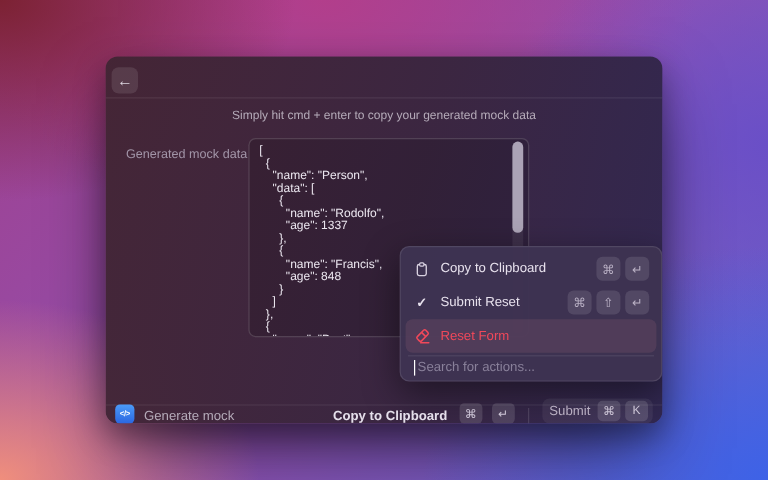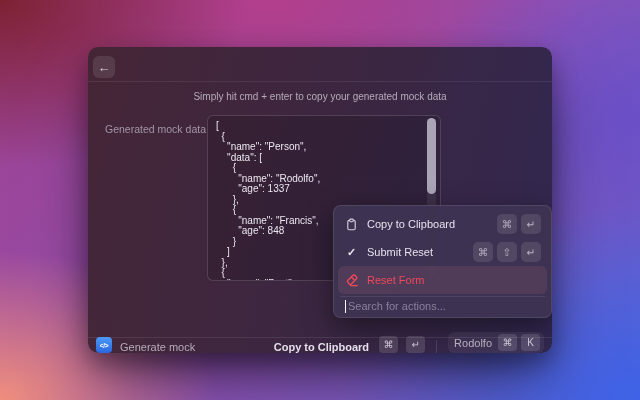--- a/index.html
+++ b/index.html
@@ -210,19 +210,19 @@
     <span class="app-name">Generate mock</span>
     <div class="footer-spacer"></div>
 
     <span class="primary-label">Copy to Clipboard</span>
     <span class="keycap sm">⌘</span>
     <span class="keycap sm">↵</span>
 
     <span class="v-divider"></span>
 
     <div class="actions-group">
-      <span class="actions-label">Rodolfo</span>
+      <span class="actions-label">Submit</span>
       <span class="keycap sm">⌘</span>
       <span class="keycap sm">K</span>
     </div>
   </div>
 
 </div>
 
 </body></html>

